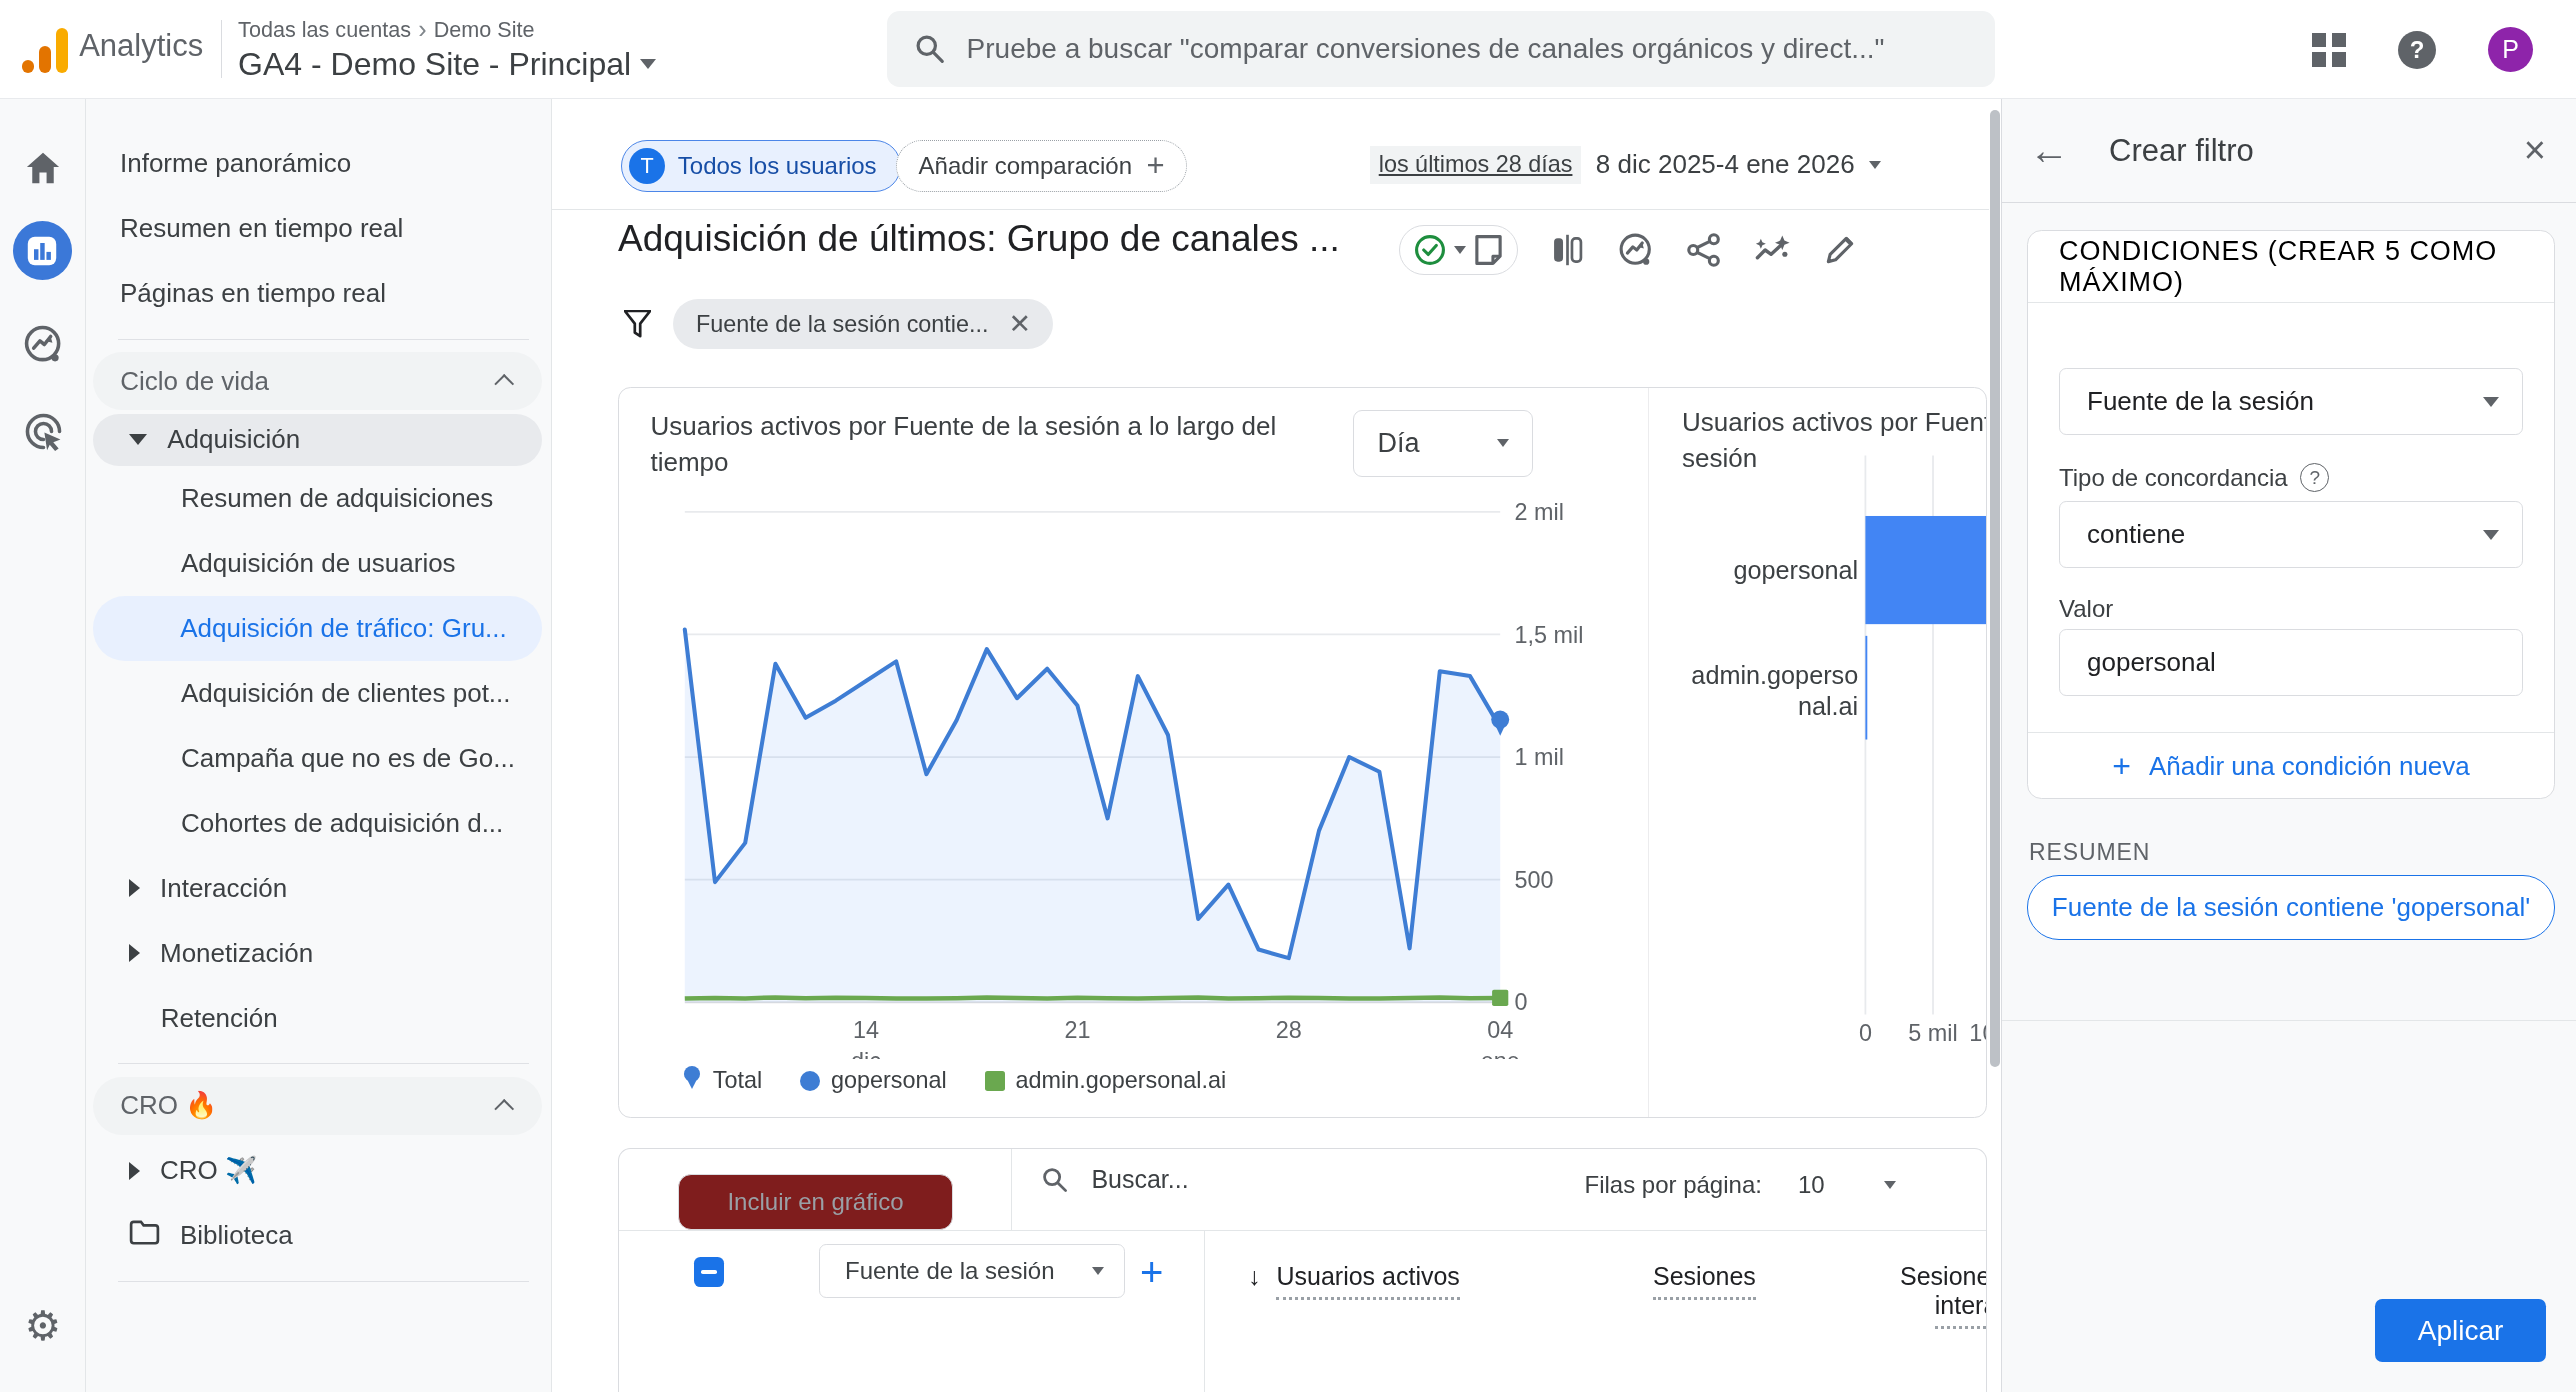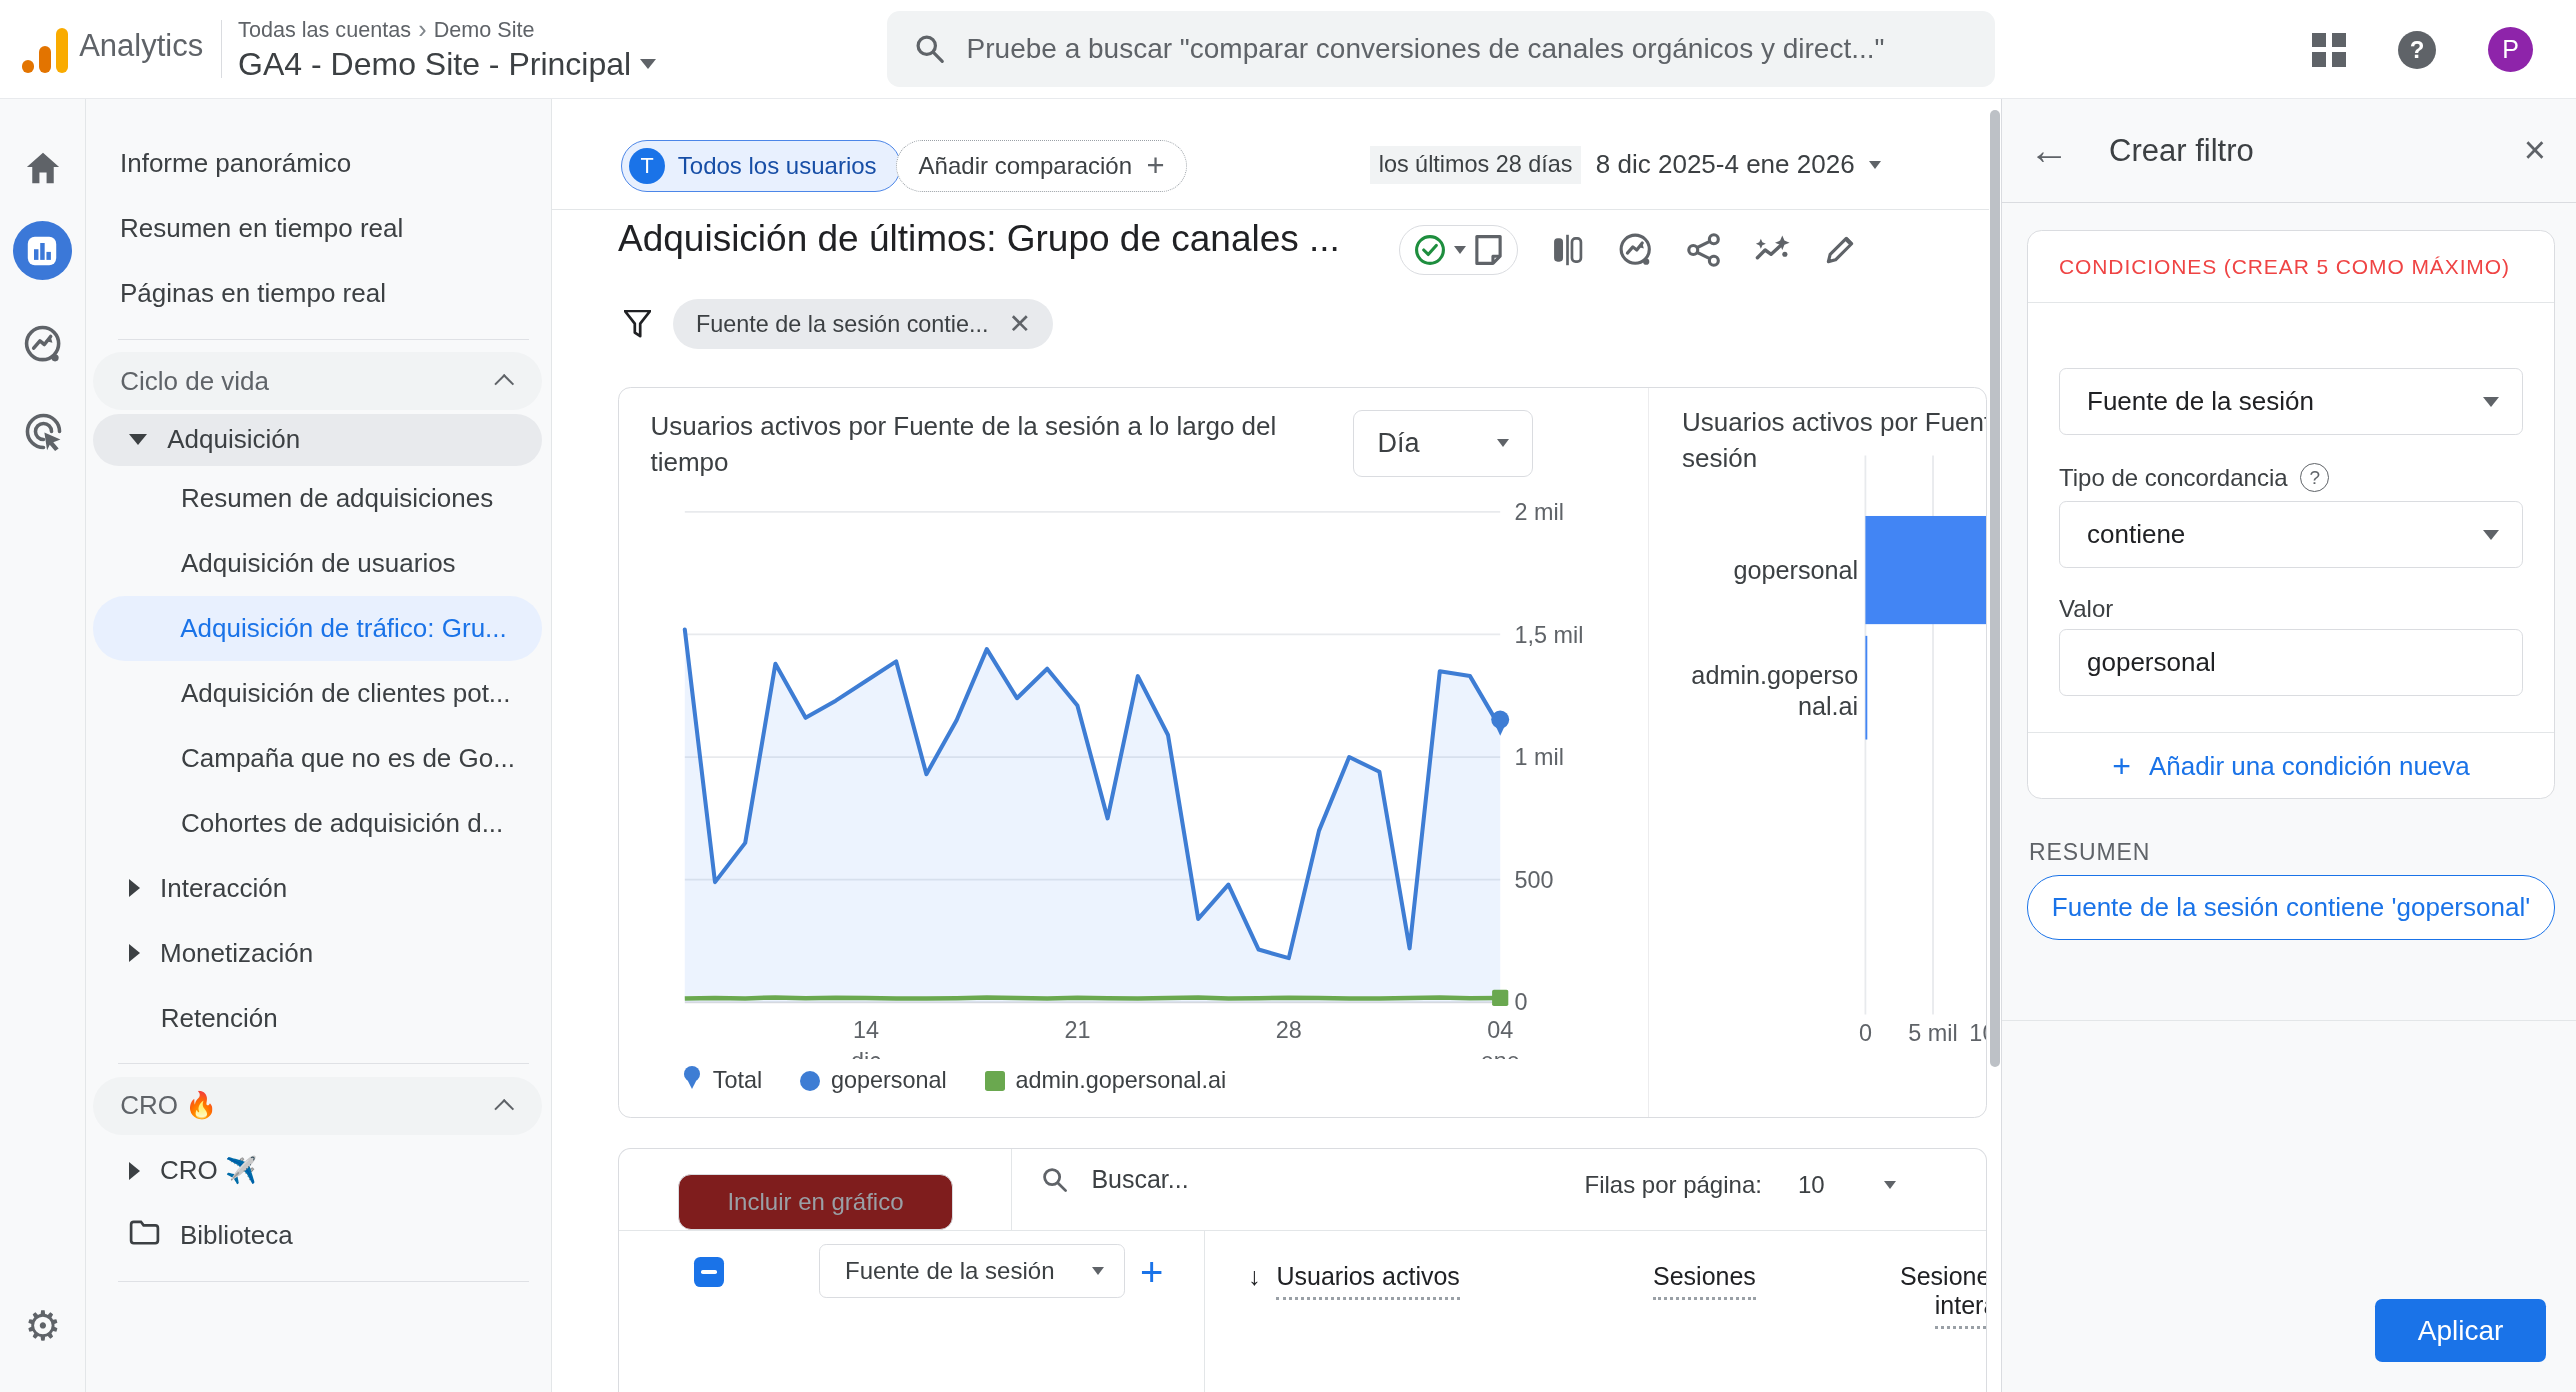--- a/index.html
+++ b/index.html
@@ -62,21 +62,21 @@
 
   .chip-audience { position:absolute; left:69px; top:41px; height:52px; border:1.8px solid #4c86e8; background:#e8f0fe;
     border-radius:26px; display:flex; align-items:center; gap:12.6px; padding:0 23.4px 0 7.2px; }
   .chip-audience .tcircle { width:36px; height:36px; border-radius:50%; background:#1a73e8; color:#fff;
     font-size:21.6px; display:flex; align-items:center; justify-content:center; }
   .chip-audience .alabel { font-size:24px; color:#174ea6; }
   .chip-compare { position:absolute; left:344px; top:41px; height:52px; border:1.8px dotted #9aa0a6; background:#fff;
     border-radius:26px; display:flex; align-items:center; gap:14.4px; padding:0 21.6px; font-size:24px; color:#3c4043; }
   .plus-glyph { font-size:31px; color:#5f6368; font-weight:400; }
   #date-area { position:absolute; right:108px; top:47px; display:flex; align-items:center; gap:14.4px; }
-  #date-label { font-size:23.4px; color:#3c4043; background:#f1f3f4; padding:5.4px 9px; }
+  #date-label { font-size:23.4px; color:#3c4043; background:#f1f3f4; padding:5.4px 9px;text-decoration:underline; }
   #date-range { font-size:26px; color:#3c4043; }
   #toolbar-divider { position:absolute; left:0; top:110px; width:1437px; height:0.9px; background:#e3e6e8; }
 
   #report-title { position:absolute; left:66px; top:119px; font-size:37px; color:#202124; }
   #title-icons { position:absolute; left:847px; top:126px; display:flex; align-items:center; gap:32px; }
   .t-icon { width:36px; height:36px; display:flex; align-items:center; justify-content:center; }
   #dq-pill { display:flex; align-items:center; gap:7.2px; border:0.9px solid #dadce0; border-radius:29px; padding:7.2px 12.6px; }
   .caret-down-sm { width:0; height:0; border-left:6.3px solid transparent; border-right:6.3px solid transparent; border-top:8px solid #5f6368; }
 
   #filter-row { position:absolute; left:72px; top:200px; display:flex; align-items:center; gap:21.6px; }
@@ -131,21 +131,21 @@
   #panel { position:absolute; left:2001px; top:99px; width:575px; height:1293px; background:#f8f9fa;
     border-left:0.9px solid #dadce0; }
   #panel-head { position:absolute; left:0; top:0; width:575px; height:104px; border-bottom:0.9px solid #dadce0;
     display:flex; align-items:center; }
   #panel-back { font-size:40px; color:#5f6368; margin-left:27px; }
   #panel-title { font-size:31px; color:#3c4043; margin-left:40px; }
   #panel-close { position:absolute; right:31px; font-size:38px; color:#5f6368; }
   #cond-card { position:absolute; left:25px; top:131px; width:528px; height:569px; background:#fff;
     border:0.9px solid #dadce0; border-radius:14.4px; }
   #cond-head { height:72px; display:flex; align-items:center; padding-left:31px; border-bottom:0.9px solid #e3e6e8;
-    font-size:21px; color:#ef4444; letter-spacing:0.9px; }
+    font-size:27px; color:#000000; letter-spacing:0.9px; }
   .fld-label { font-size:24px; color:#3c4043; }
   .select-box { height:67px; border:0.9px solid #dadce0; border-radius:7.2px; background:#fff;
     display:flex; align-items:center; justify-content:space-between; padding:0 23.4px 0 27px; }
   .select-box .sval { font-size:26px; color:#202124; }
   #param-row { position:absolute; left:31px; right:31px; top:97px; display:flex; justify-content:space-between; align-items:center; }
   #param-select { position:absolute; left:31px; right:31px; top:137px; }
   #match-row { position:absolute; left:31px; top:232px; display:flex; align-items:center; gap:12.6px; }
   #match-select { position:absolute; left:31px; right:31px; top:270px; }
   #value-label { position:absolute; left:31px; top:364px; }
   #value-input { position:absolute; left:31px; right:31px; top:398px; height:67px; border:0.9px solid #dadce0;

